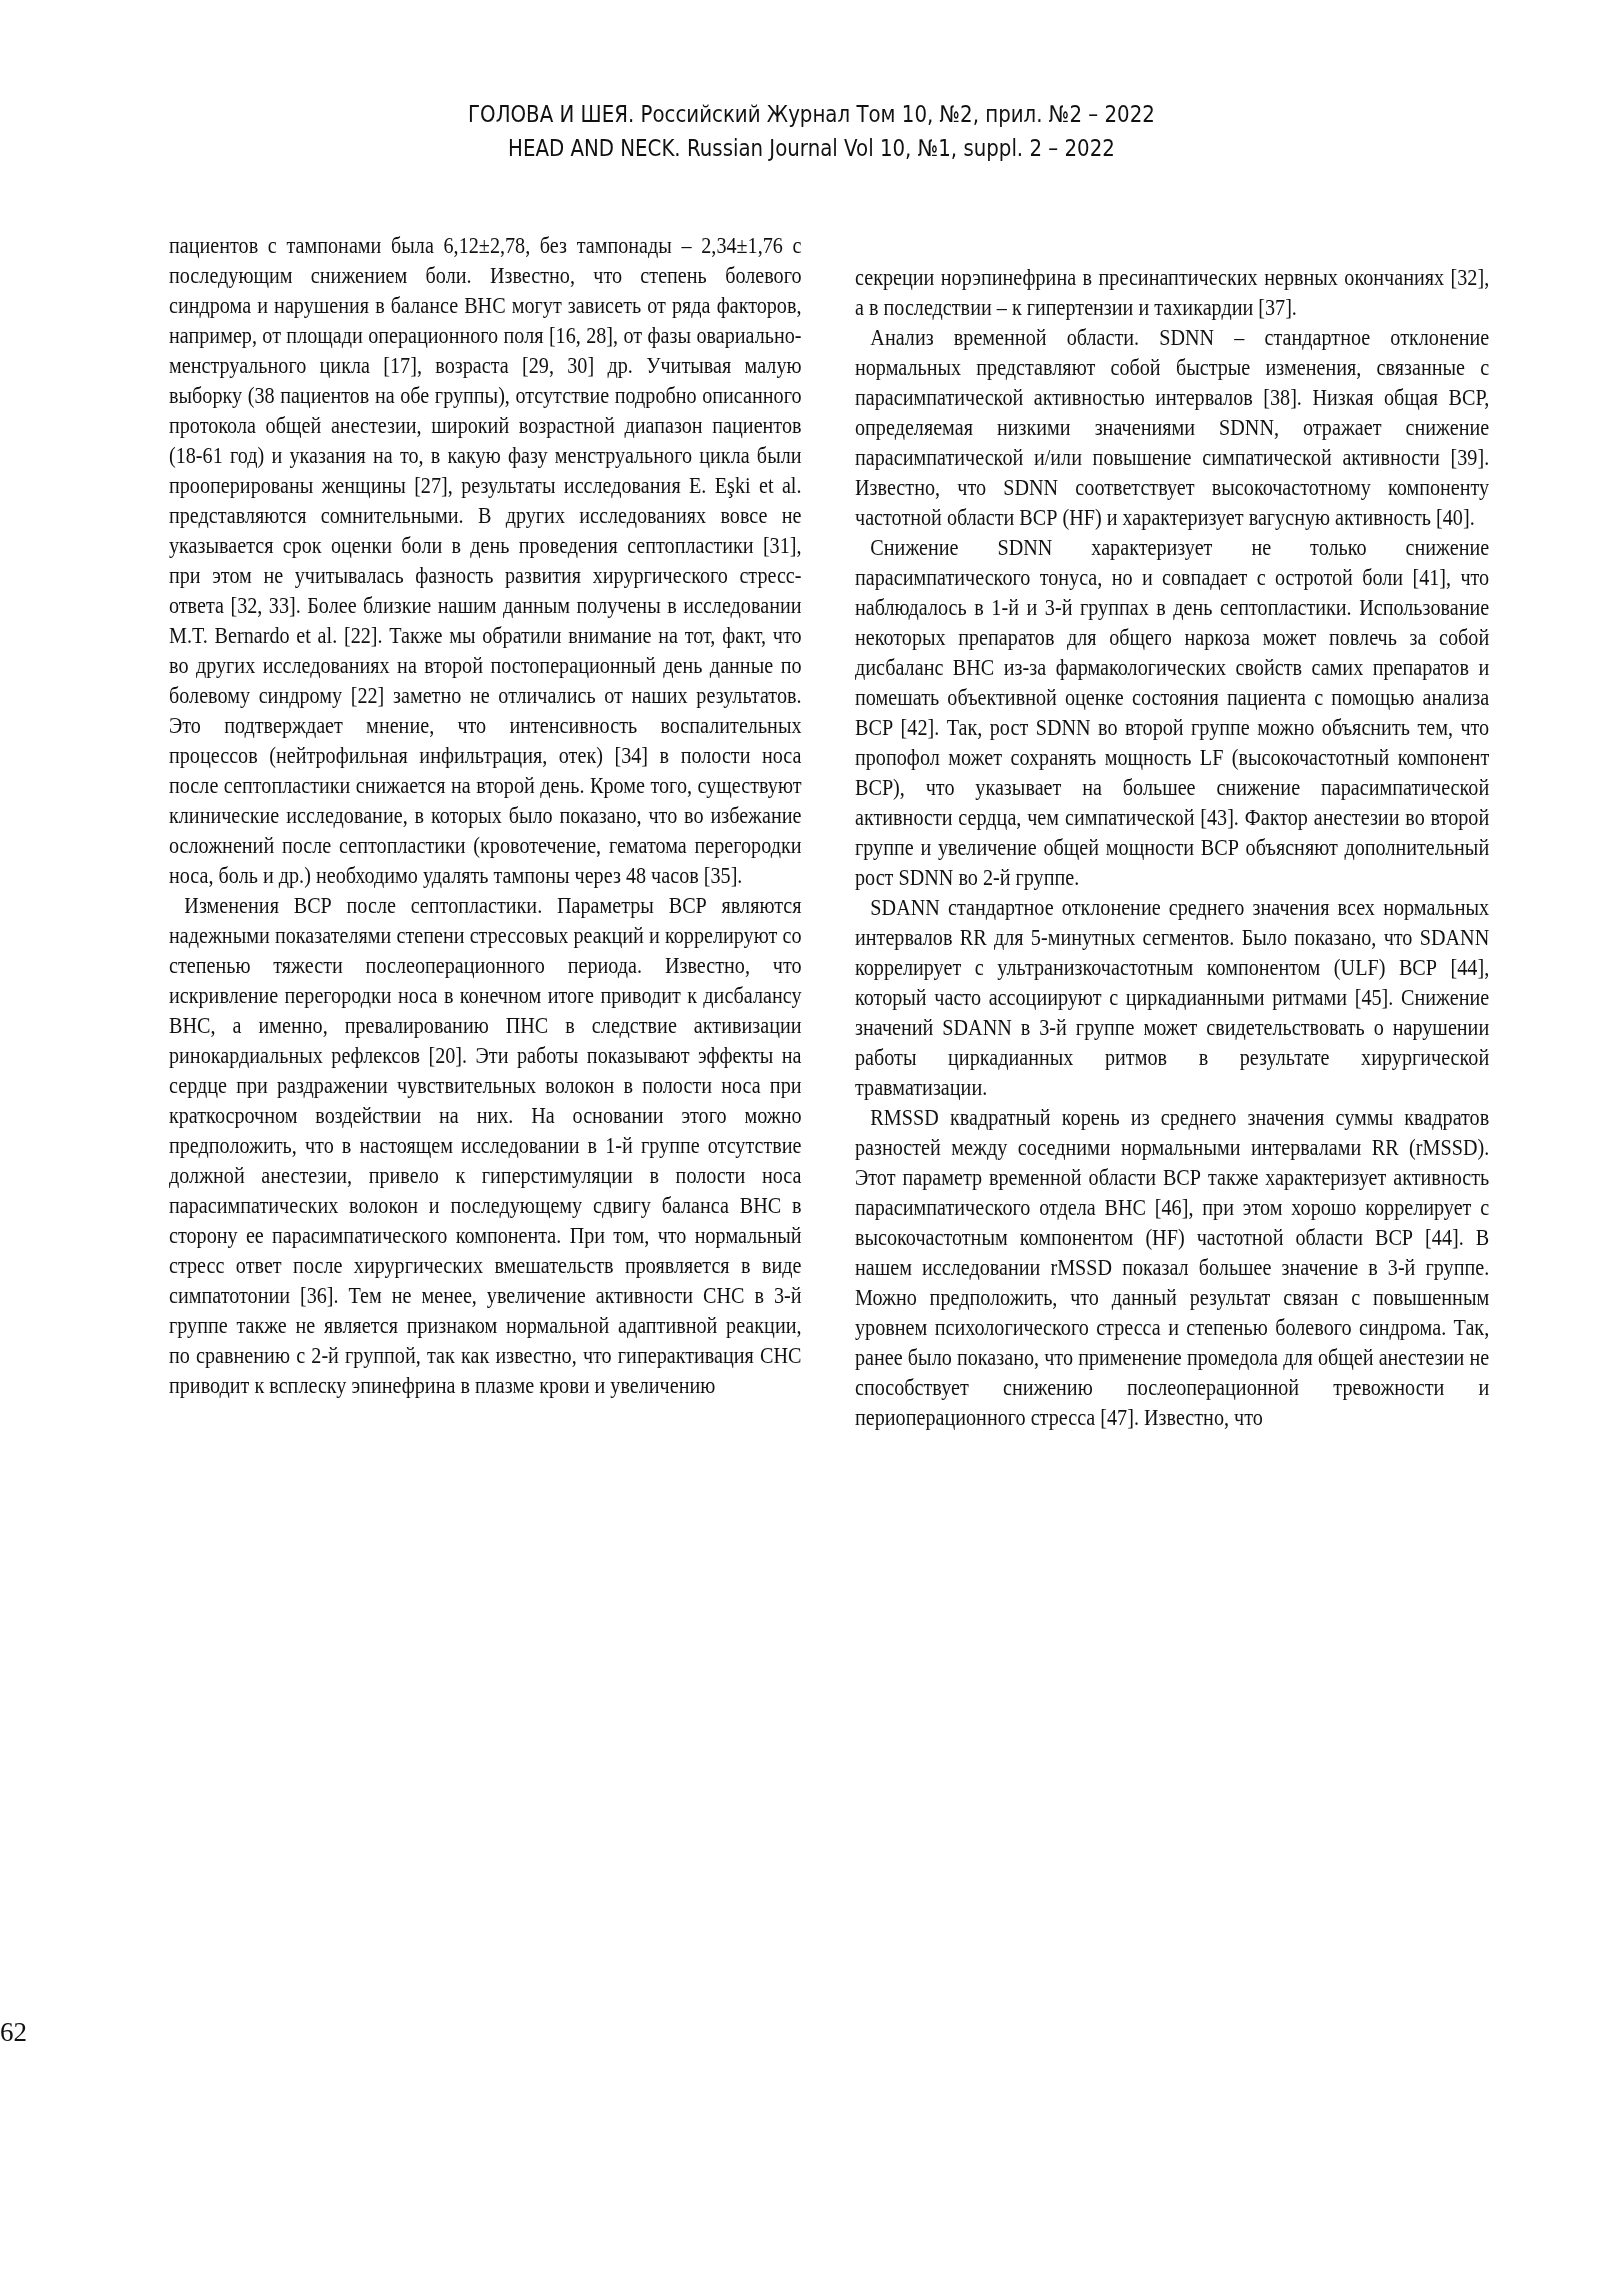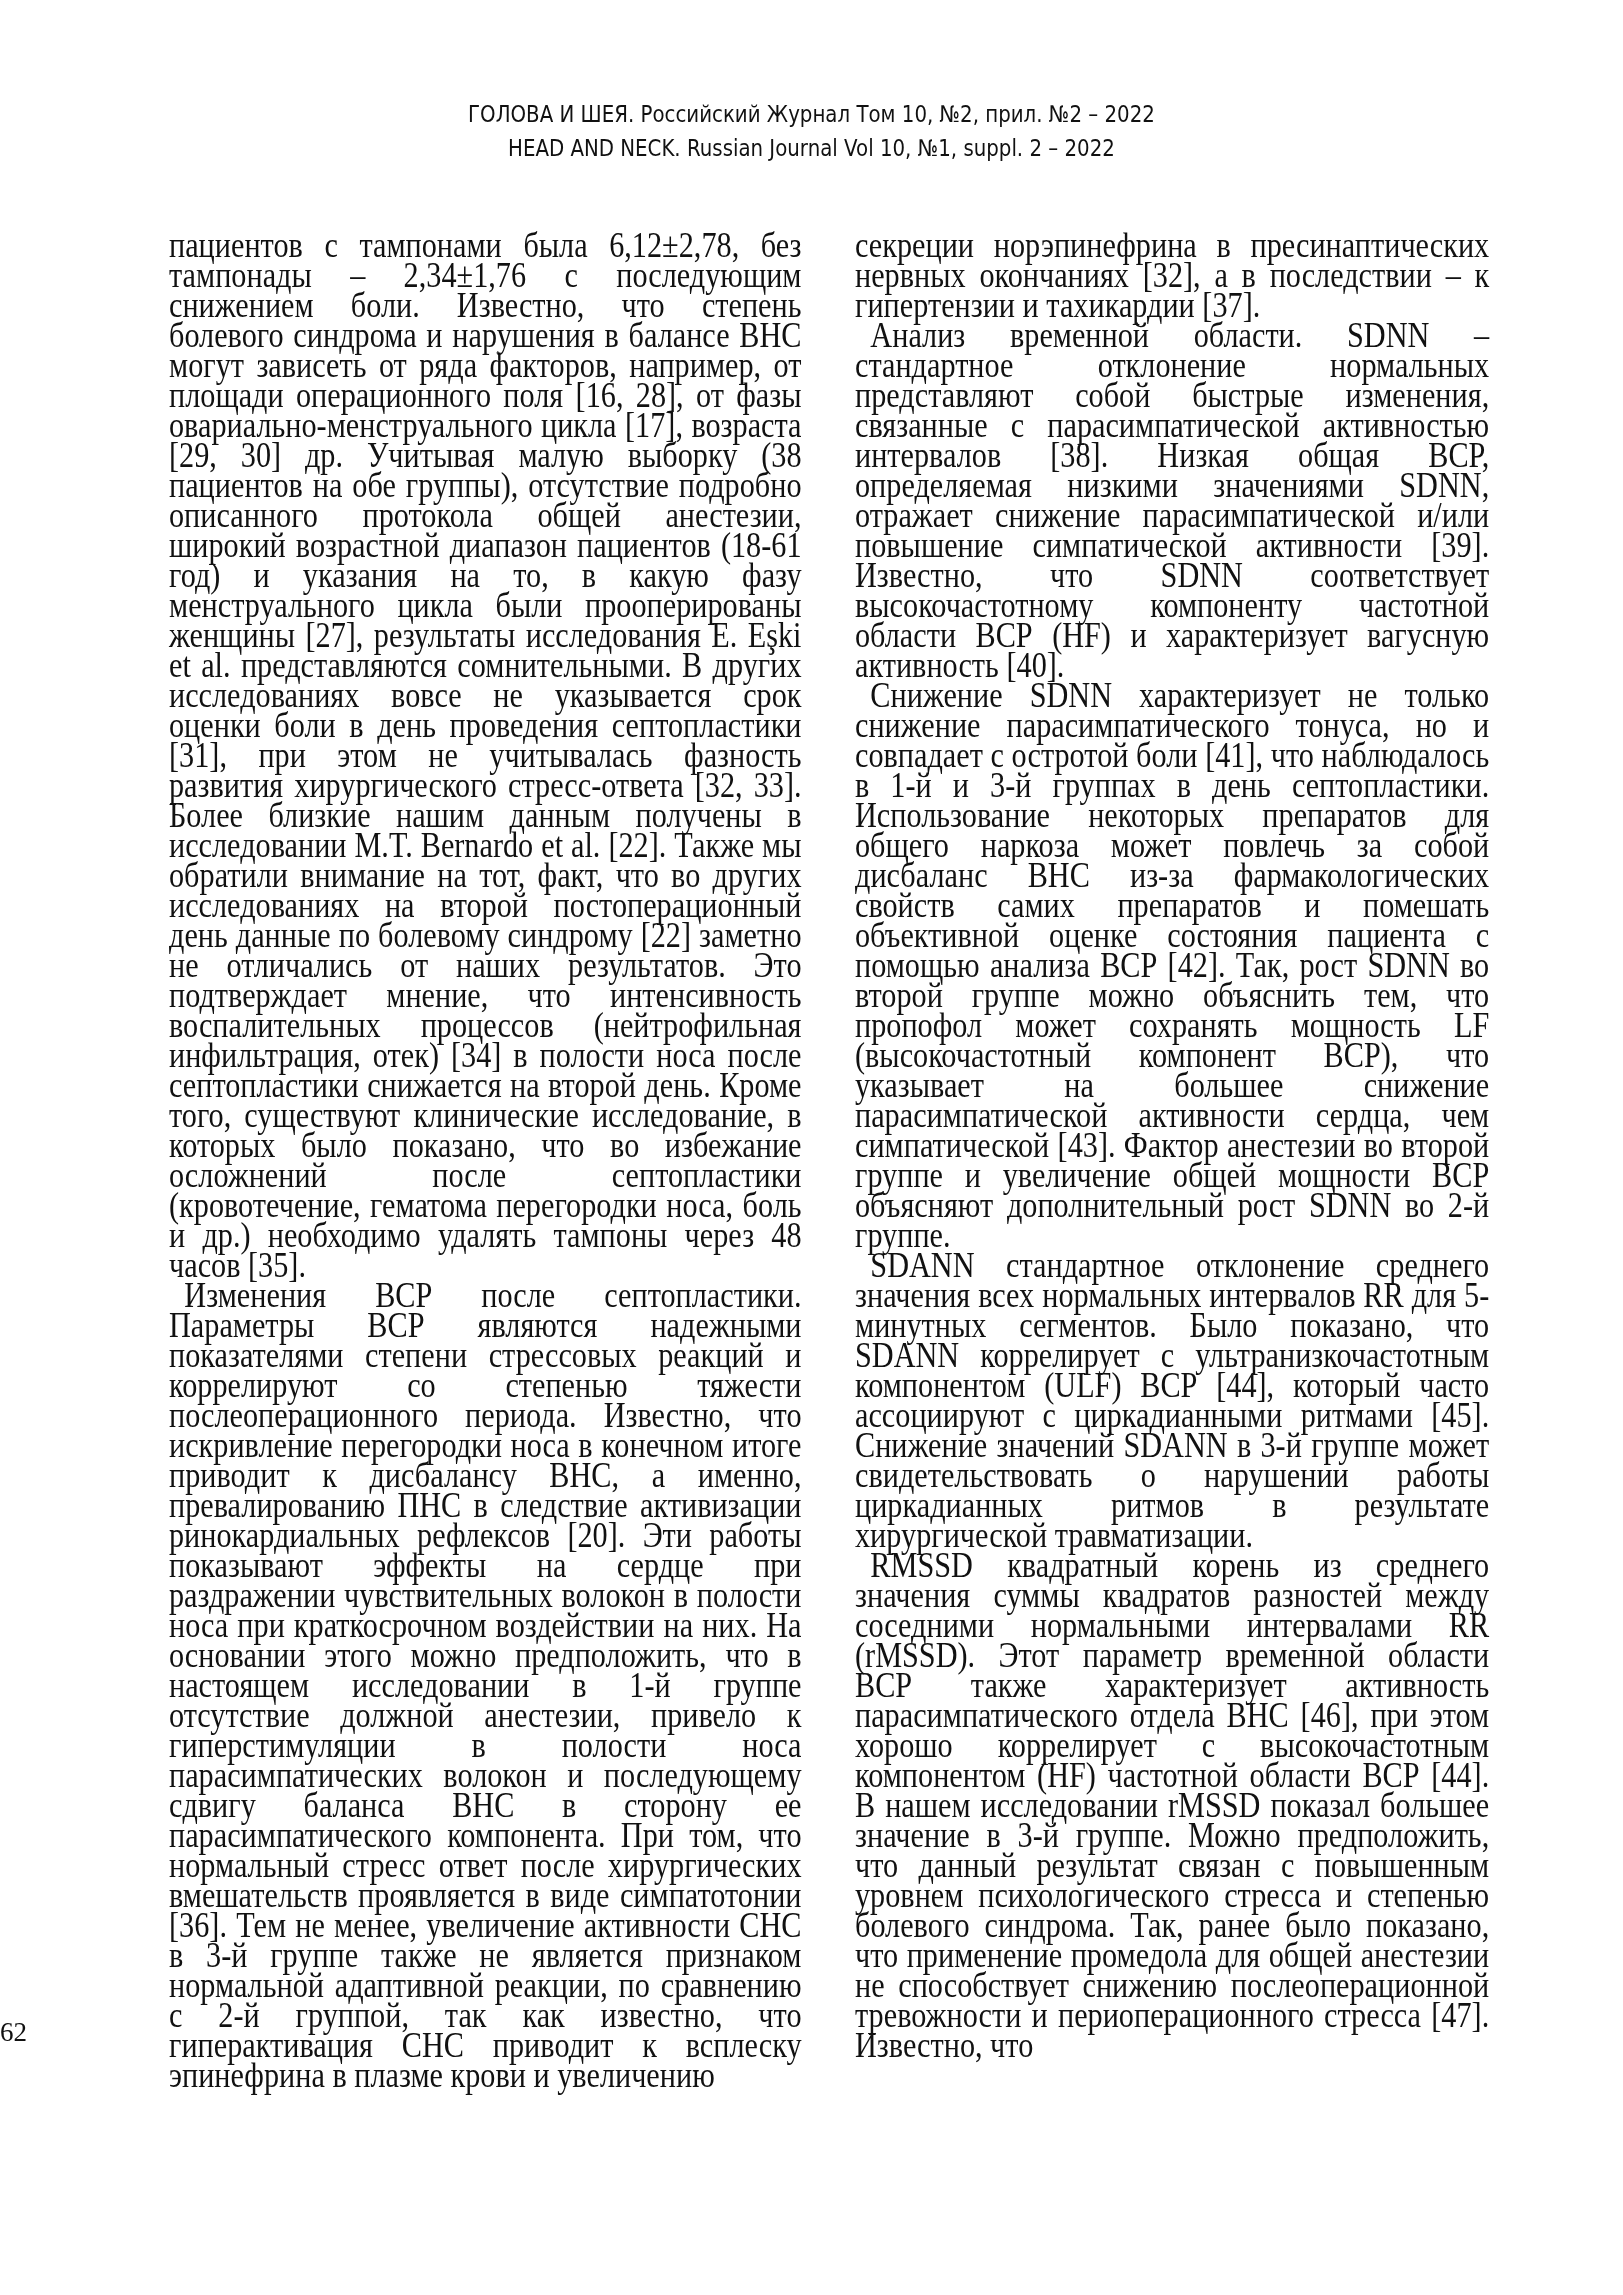--- a/index.html
+++ b/index.html
@@ -5,26 +5,26 @@
     html, body { margin: 0; padding: 0; background: #ffffff; }
     body { width: 1623px; height: 2295px; position: relative; overflow: hidden; color: #111111; }
     .header {
       position: absolute; top: 97px; left: 0; width: 1623px; text-align: center;
       font-family: "DejaVu Sans", sans-serif; font-size: 23px; line-height: 34px;
       transform: scaleX(0.86); transform-origin: 811px 0; color: #111;
     }
     .header div { white-space: nowrap; }
     .col {
       position: absolute; top: 230px;
-      font-family: "Liberation Serif", serif; font-size: 36px; line-height: 30px;
+      font-family: "Liberation Serif", serif; font-size: 24px; line-height: 30px;
       text-align: justify; text-align-last: left; hyphens: none;
     }
     .col-inner { transform-origin: 0 0; }
     .col-left { left: 169px; width: 633px; }
-    .col-right { left: 855px; width: 634px; }
+    .col-right { left: 855px; width: 634px; margin-top: 32px; }
     .col p { margin: 0; padding: 0; }
     .col p.indent { text-indent: 18.3px; }
     .page-number {
       position: absolute; top: 2017px; left: 0; width: 1623px; text-align: left;
       font-family: "Liberation Serif", serif; font-size: 27px; color: #111;
     }
   </style>
 </head>
 <body>
 

